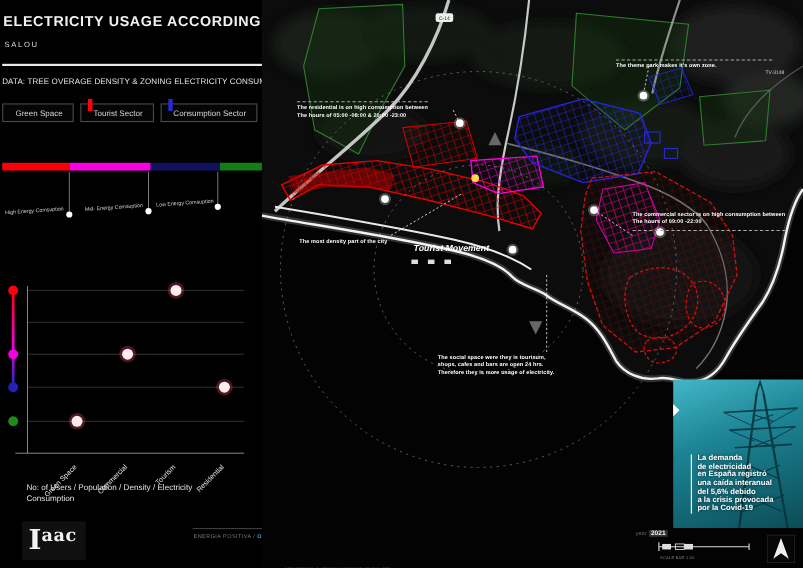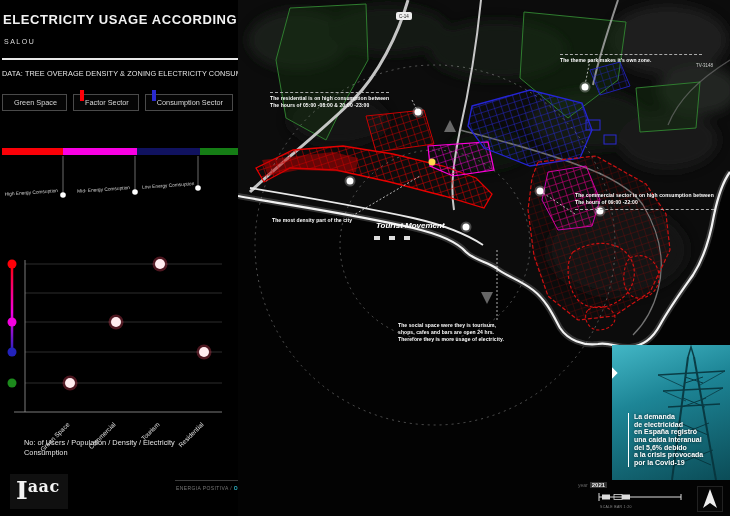--- a/index.html
+++ b/index.html
@@ -17,21 +17,21 @@
   .legend-tick{position:absolute;left:6px;top:-5px;width:4px;height:11px;}
   
   #scale-strip{position:absolute;left:2px;top:148px;height:7px;display:flex;}
   #scale-strip span{display:block;height:7px;}
   .seg0{width:61px}.seg1{width:74px}.seg2{width:63px}.seg3{width:68px}
   .scale-label{position:absolute;font-size:4.8px;color:#cfcfcf;transform:rotate(-4deg);text-align:right;white-space:nowrap;}
   
   #scatter-svg{position:absolute;left:0;top:252px;}
   .chart-caption{position:absolute;left:24px;top:438px;width:195px;font-size:7.4px;color:#e2e2e2;line-height:1.35;}
   
-  .logo{position:absolute;left:10px;top:474px;background:#101010;padding:2px 8px 4px 6px;color:#f3f3f3;
+  .logo{position:absolute;left:20px;top:474px;background:#101010;padding:2px 8px 4px 6px;color:#f3f3f3;
         font-family:"DejaVu Serif",serif;font-weight:bold;}
   .logo .big{font-size:25px;}
   .logo .small{font-size:16px;position:relative;top:-7px;letter-spacing:.5px;}
   .mid-footer-line{position:absolute;left:175px;top:480px;width:383px;height:1px;background:#3d3d3d;}
   .mid-footer{position:absolute;left:176px;top:485px;font-size:5px;letter-spacing:.4px;color:#787878;}
   .mid-footer .op{color:#2fb3c4;font-weight:bold;}
   
   .mid-heading{position:absolute;left:247px;top:321px;font-size:11.5px;color:#f0f0f0;line-height:1.35;}
   .plant-icon{position:absolute;left:344px;top:326px;}
   .mid-subheading{position:absolute;left:247px;top:356px;font-size:10.5px;color:#f0f0f0;}
@@ -213,21 +213,21 @@
       <i></i>
     </div>
 
   <div class="title">ELECTRICITY USAGE ACCORDING TO ZONING</div>
   <div class="subtitle">SALOU</div>
   <div class="hr"></div>
   <div class="dataline">DATA: TREE OVERAGE DENSITY &amp; ZONING ELECTRICITY CONSUMPTION PER LAND USE</div>
 
   <div id="legend-row">
       <div class="legend-box"><span>Green Space</span></div>
-      <div class="legend-box"><span class="legend-tick" style="background-color: rgb(255, 0, 8);"></span><span>Factor Sector</span></div>
+      <div class="legend-box"><span class="legend-tick" style="background-color: rgb(255, 0, 8);"></span><span>Tourist Sector</span></div>
       <div class="legend-box"><span class="legend-tick" style="background-color: rgb(42, 42, 208);"></span><span>Consumption Sector</span></div>
       <div class="legend-box"><span class="legend-tick" style="background-color: rgb(255, 23, 216);"></span><span>Commercial Sector</span></div>
     </div>
 
   <div id="scale-strip">
     <span class="seg0" style="background-color: rgb(251, 0, 7);"></span>
     <span class="seg1" style="background-color: rgb(249, 0, 227);"></span>
     <span class="seg2" style="background-color: rgb(16, 18, 95);"></span>
     <span class="seg3" style="background-color: rgb(21, 125, 21);"></span>
   </div>

